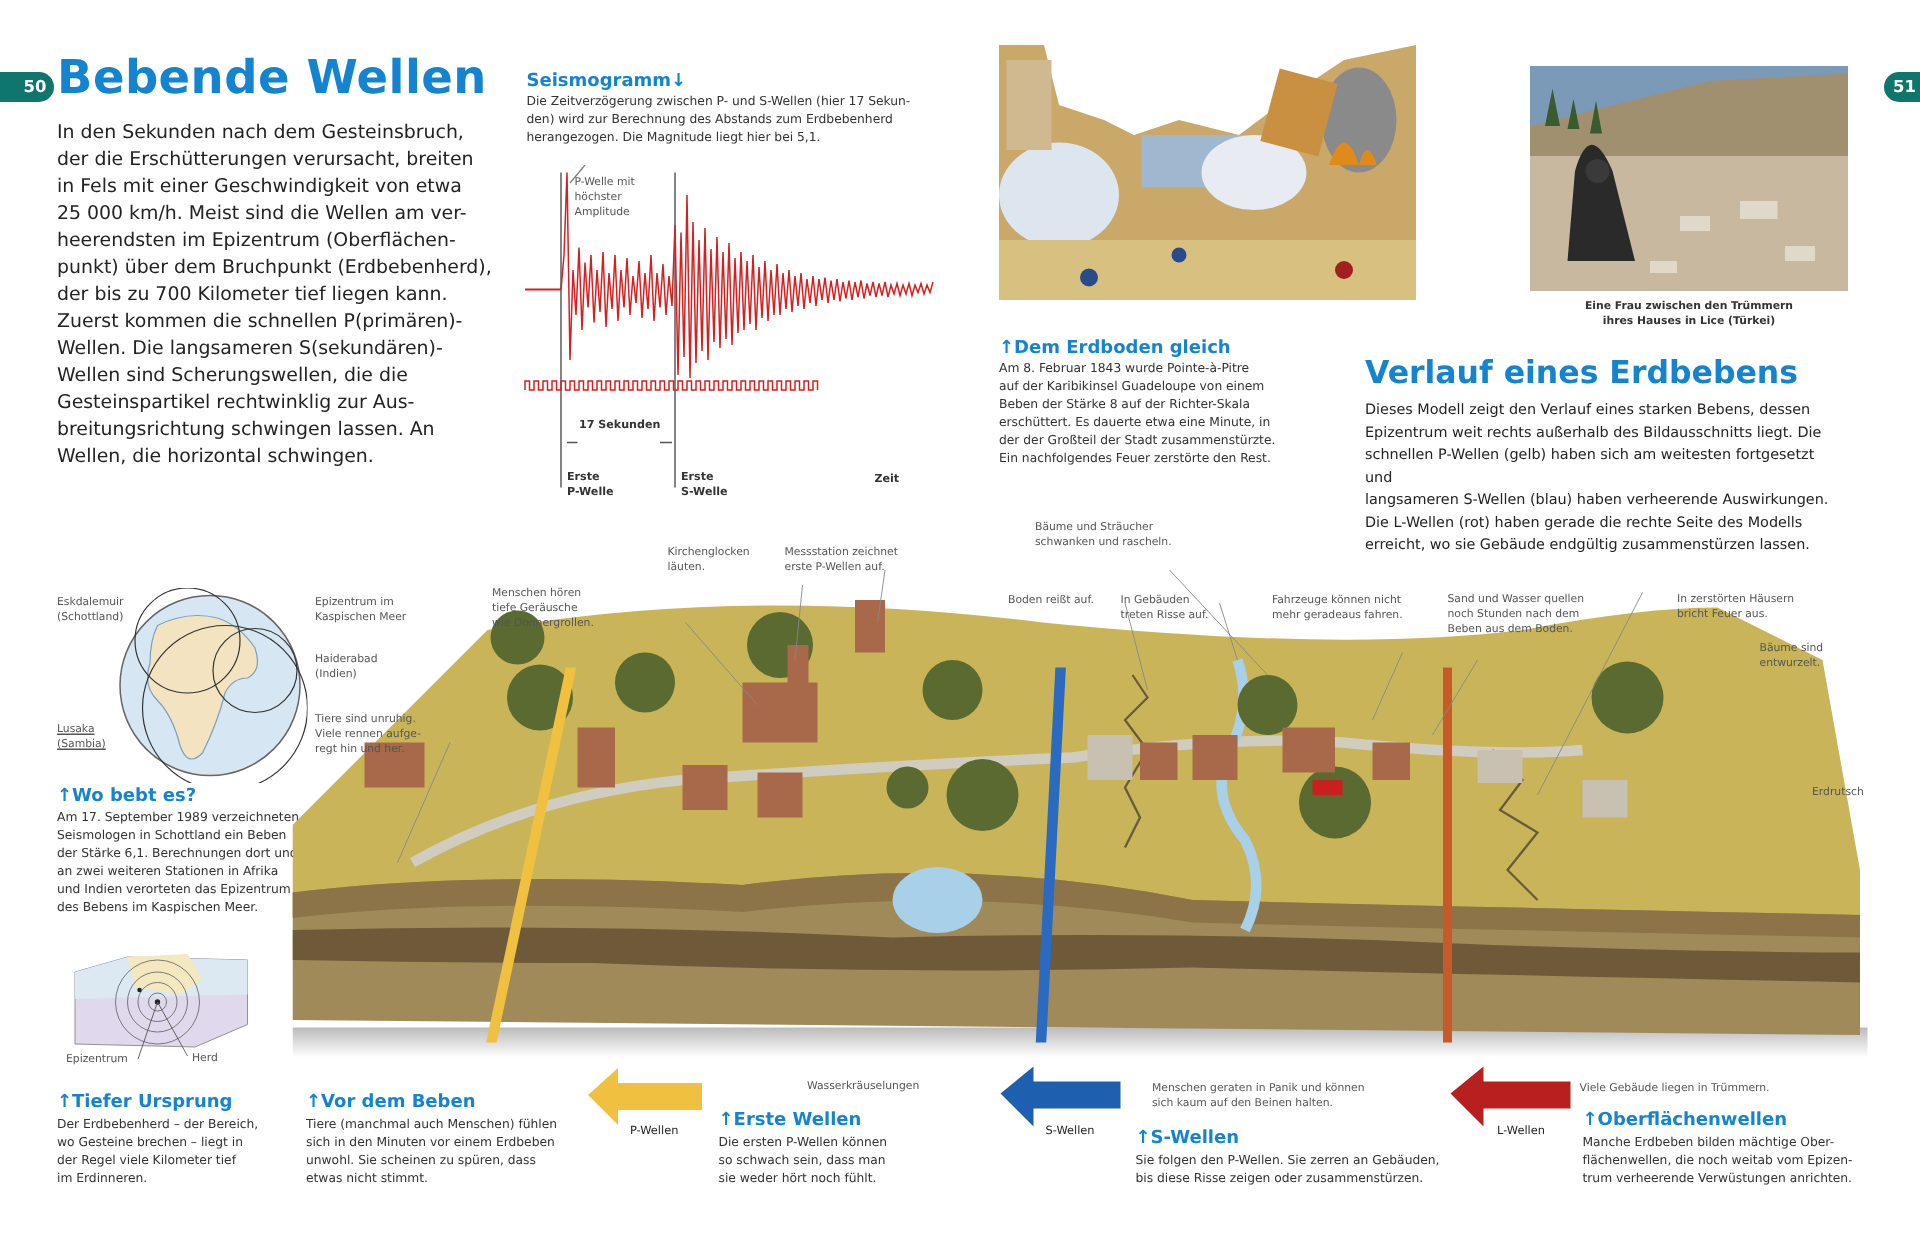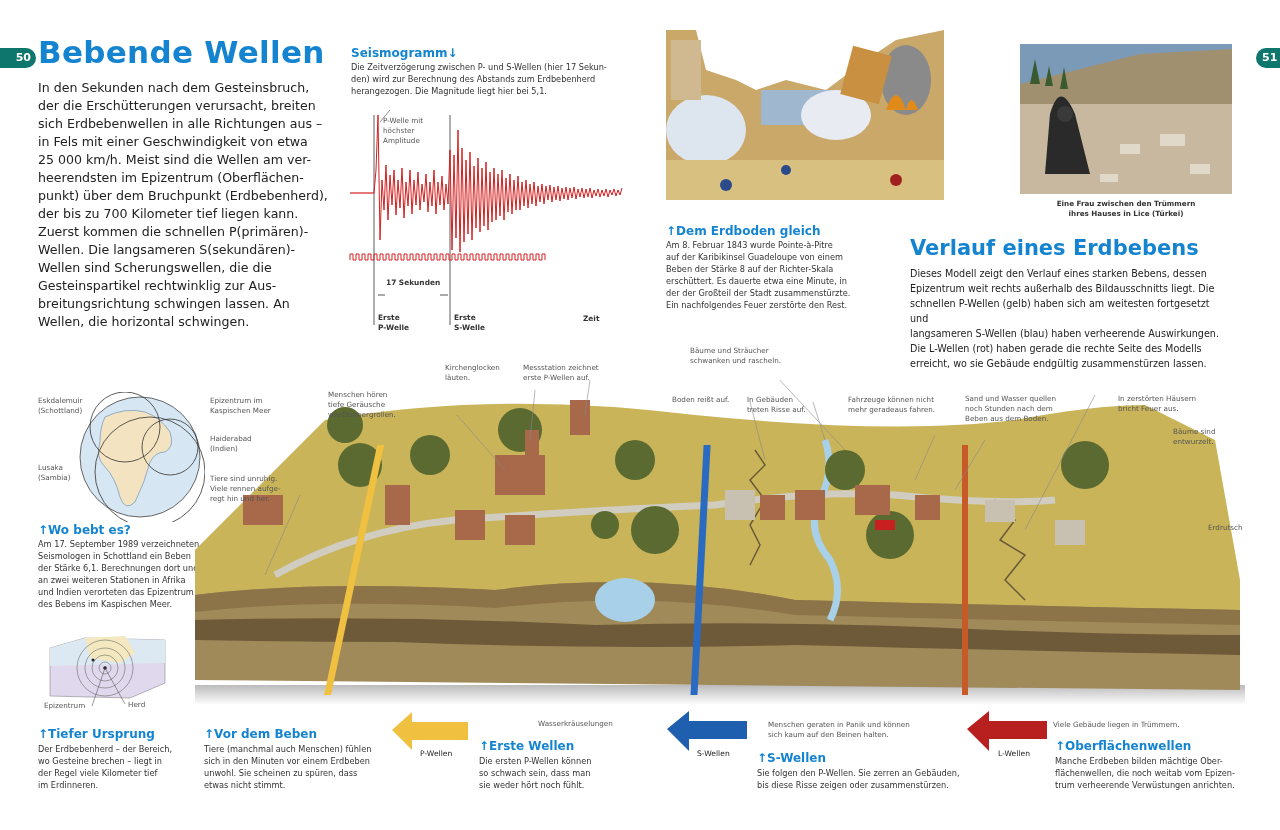--- a/index.html
+++ b/index.html
@@ -28,21 +28,20 @@
 </head>
 <body>
 
 <div class="pagebadge pb-left">50</div>
 <div class="pagebadge pb-right">51</div>
 
 <div class="abs main-title">Bebende Wellen</div>
 <div class="abs intro">
   <div>In den Sekunden nach dem Gesteinsbruch,</div>
   <div>der die Erschütterungen verursacht, breiten</div>
-  <div>sich Erdbebenwellen in alle Richtungen aus –</div>
   <div>in Fels mit einer Geschwindigkeit von etwa</div>
   <div>25 000 km/h. Meist sind die Wellen am ver-</div>
   <div>heerendsten im Epizentrum (Oberflächen-</div>
   <div>punkt) über dem Bruchpunkt (Erdbebenherd),</div>
   <div>der bis zu 700 Kilometer tief liegen kann.</div>
   <div>Zuerst kommen die schnellen P(primären)-</div>
   <div>Wellen. Die langsameren S(sekundären)-</div>
   <div>Wellen sind Scherungswellen, die die</div>
   <div>Gesteinspartikel rechtwinklig zur Aus-</div>
   <div>breitungsrichtung schwingen lassen. An</div>
@@ -157,21 +156,21 @@
     <div>(Schottland)</div>
 </div>
 <div class="abs small-label" style="left:210px; top:396px;">
   <div>Epizentrum im</div>
     <div>Kaspischen Meer</div>
 </div>
 <div class="abs small-label" style="left:210px; top:434px;">
   <div>Haiderabad</div>
     <div>(Indien)</div>
 </div>
-<div class="abs small-label" style="left:38px; top:463px;">
+<div class="abs small-label" style="left:38px; top:481px;text-decoration:underline;">
   <div>Lusaka</div>
     <div>(Sambia)</div>
 </div>
 <div class="abs blue-h cap-title" style="left:38px; top:523px;">↑Wo bebt es?</div>
 <div class="abs cap-text" style="left:38px; top:538px; width:200px;">
   <div>Am 17. September 1989 verzeichneten</div>
   <div>Seismologen in Schottland ein Beben</div>
   <div>der Stärke 6,1. Berechnungen dort und</div>
   <div>an zwei weiteren Stationen in Afrika</div>
   <div>und Indien verorteten das Epizentrum</div>

